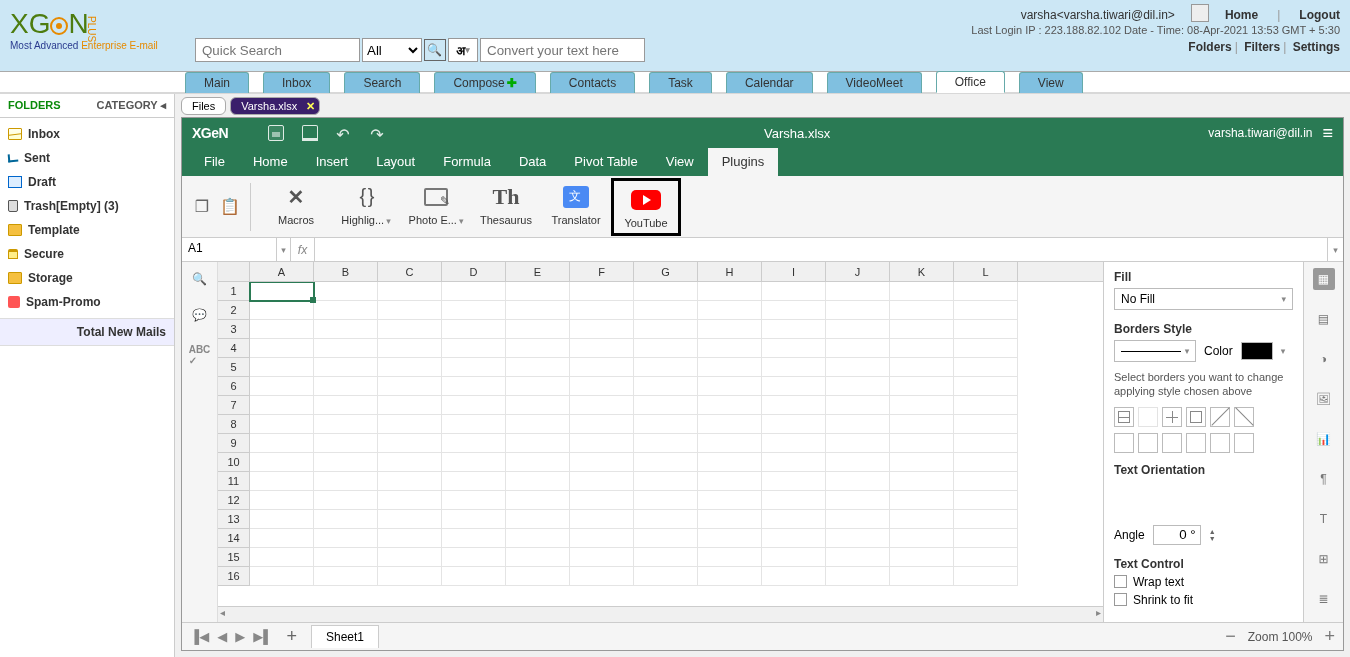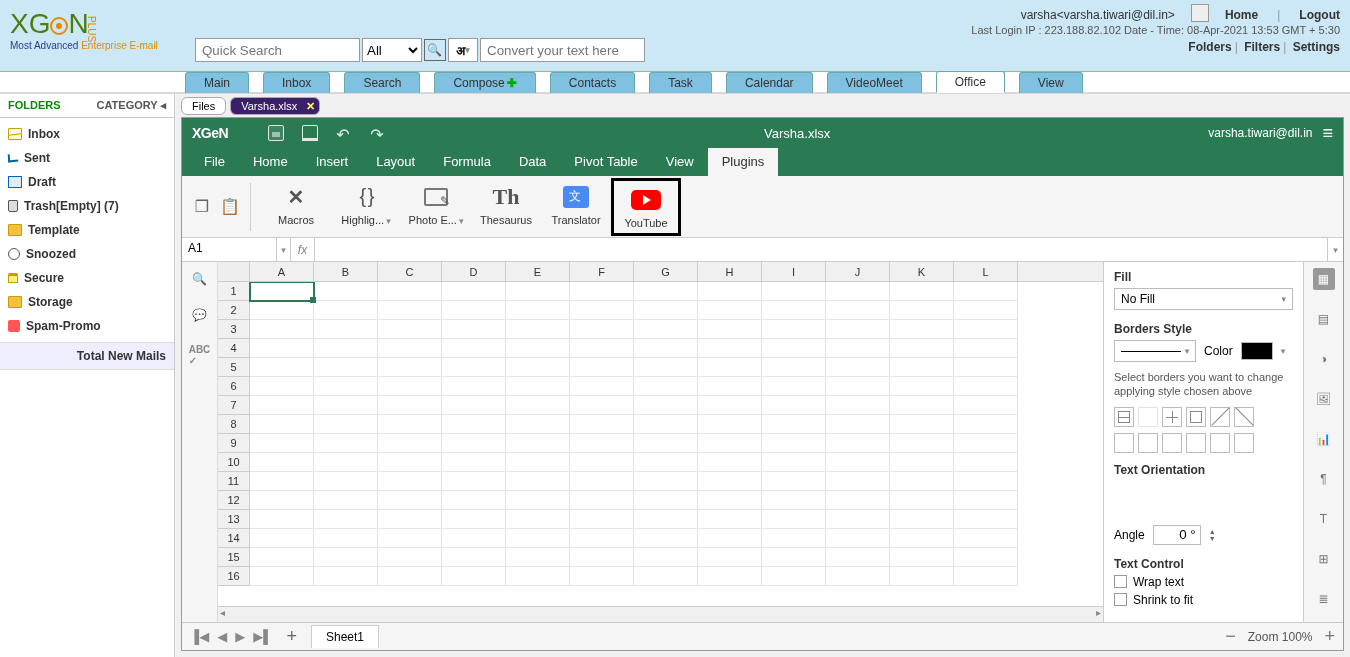--- a/index.html
+++ b/index.html
@@ -242,29 +242,25 @@
         <div class="folder-item bold">
           <span class="f-icon icon-sent"></span>
           <span>Sent</span>
         </div>
         <div class="folder-item bold">
           <span class="f-icon icon-draft"></span>
           <span>Draft</span>
         </div>
         <div class="folder-item bold">
           <span class="f-icon icon-trash"></span>
-          <span>Trash[Empty] (7)</span>
+          <span>Trash[Empty] (3)</span>
         </div>
         <div class="folder-item bold">
           <span class="f-icon icon-folder"></span>
           <span>Template</span>
-        </div>
-        <div class="folder-item bold">
-          <span class="f-icon icon-clock"></span>
-          <span>Snoozed</span>
         </div>
         <div class="folder-item bold">
           <span class="f-icon icon-lock"></span>
           <span>Secure</span>
         </div>
         <div class="folder-item bold">
           <span class="f-icon icon-folder"></span>
           <span>Storage</span>
         </div>
         <div class="folder-item bold">

